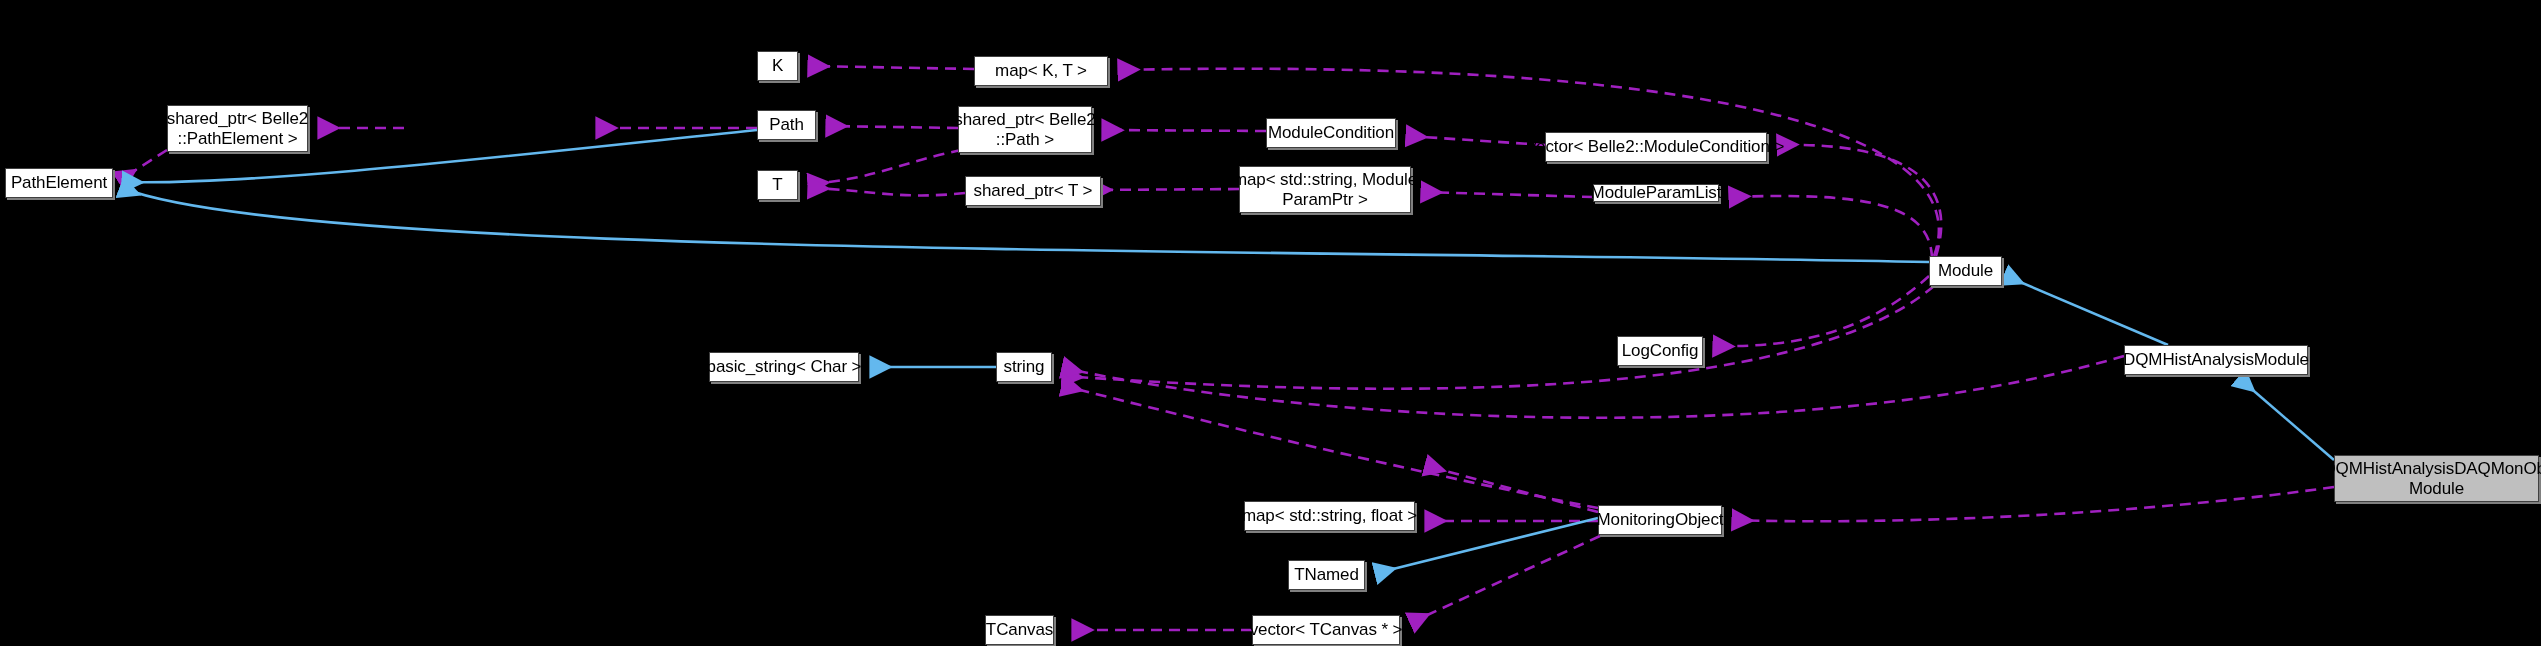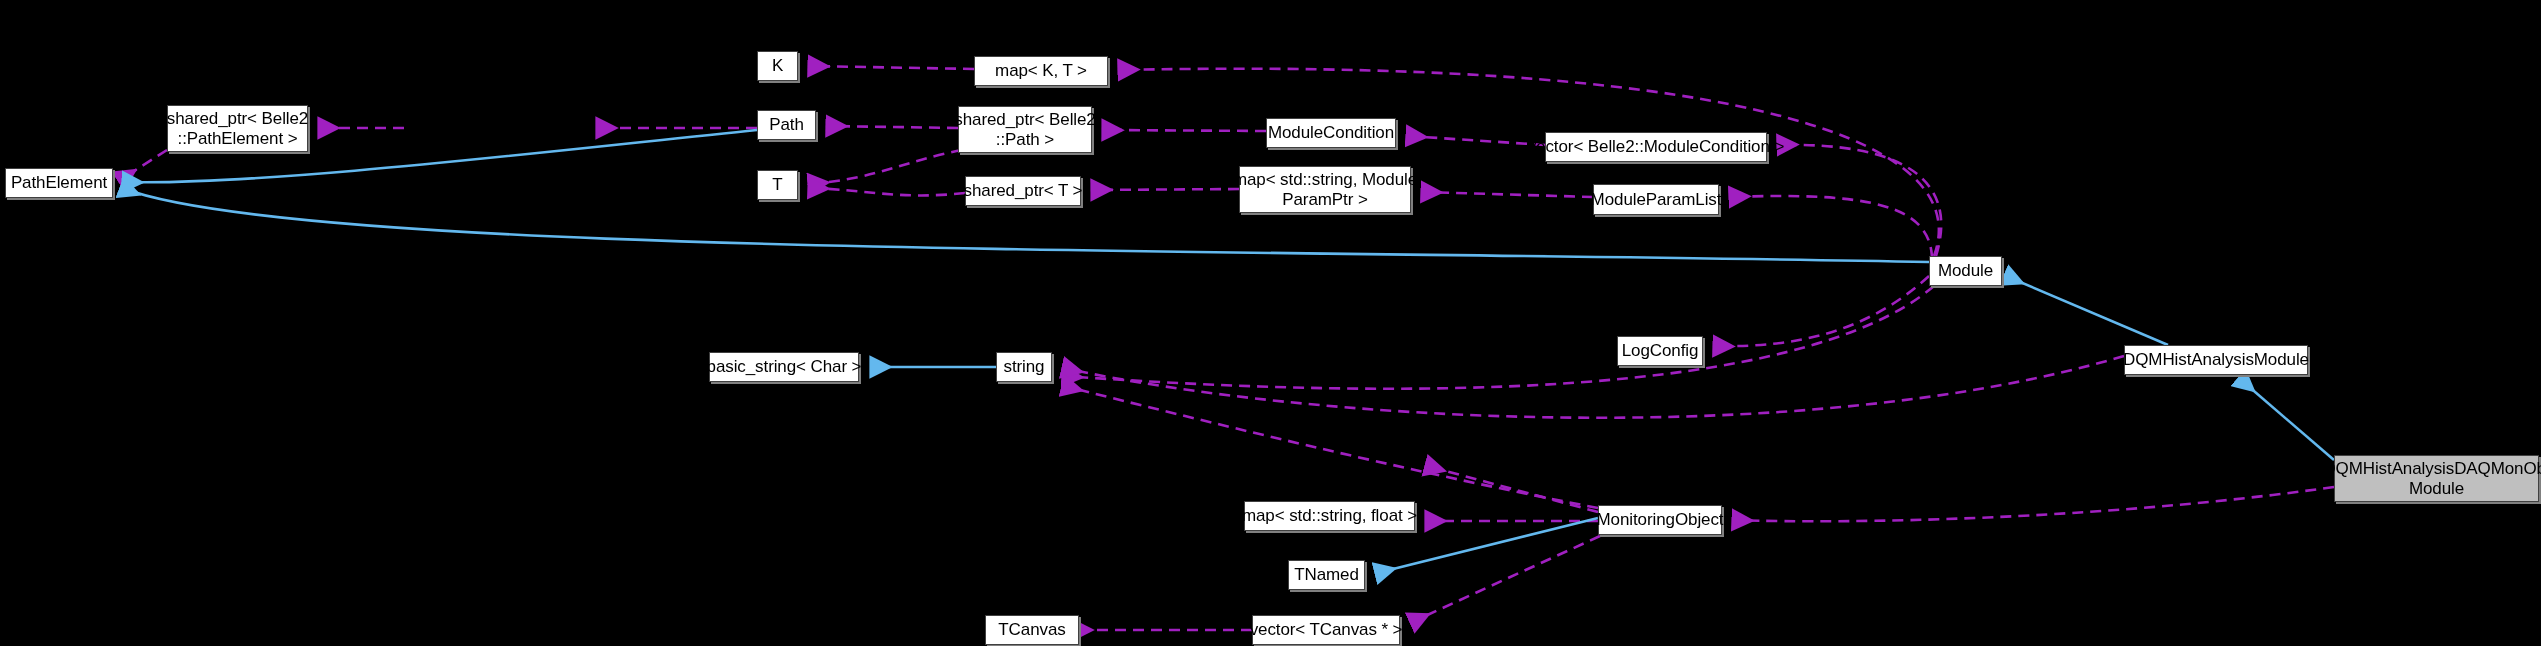--- a/index.html
+++ b/index.html
@@ -118,38 +118,38 @@
 
   <div class="node" style="left:974px; top:56px; width:134px; height:30px;">
     <span class="node-label">map&lt; K, T &gt;</span>
   </div>
 
   <div class="node" style="left:958px; top:106px; width:134px; height:47px;">
     <span class="node-label">shared_ptr&lt; Belle2
 ::Path &gt;</span>
   </div>
 
-  <div class="node" style="left:965px; top:176px; width:116px; height:30px;">
+  <div class="node" style="left:965px; top:176px; width:136px; height:30px;">
     <span class="node-label">shared_ptr&lt; T &gt;</span>
   </div>
 
   <div class="node" style="left:1266px; top:118px; width:130px; height:30px;">
     <span class="node-label">ModuleCondition</span>
   </div>
 
   <div class="node" style="left:1239px; top:166px; width:172px; height:47px;">
     <span class="node-label">map&lt; std::string, Module
 ParamPtr &gt;</span>
   </div>
 
   <div class="node" style="left:1545px; top:132px; width:222px; height:30px;">
     <span class="node-label">vector&lt; Belle2::ModuleCondition &gt;</span>
   </div>
 
-  <div class="node" style="left:1593px; top:184px; width:126px; height:31px;">
+  <div class="node" style="left:1593px; top:184px; width:126px; height:18px;">
     <span class="node-label">ModuleParamList</span>
   </div>
 
   <div class="node" style="left:1929px; top:256px; width:73px; height:30px;">
     <span class="node-label">Module</span>
   </div>
 
   <div class="node" style="left:1617px; top:336px; width:86px; height:30px;">
     <span class="node-label">LogConfig</span>
   </div>
@@ -172,21 +172,21 @@
 
 
   <div class="node" style="left:1288px; top:560px; width:77px; height:30px;">
     <span class="node-label">TNamed</span>
   </div>
 
   <div class="node" style="left:1598px; top:505px; width:124px; height:30px;justify-content:center;">
     <span class="node-label">MonitoringObject</span>
   </div>
 
-  <div class="node" style="left:985px; top:615px; width:94px; height:30px;">
+  <div class="node" style="left:985px; top:615px; width:69px; height:30px;">
     <span class="node-label">TCanvas</span>
   </div>
 
   <div class="node" style="left:1252px; top:615px; width:148px; height:30px;">
     <span class="node-label">vector&lt; TCanvas * &gt;</span>
   </div>
 
   <div class="node highlight" style="left:2334px; top:455px; width:205px; height:47px;">
     <span class="node-label">DQMHistAnalysisDAQMonObj
 Module</span>

